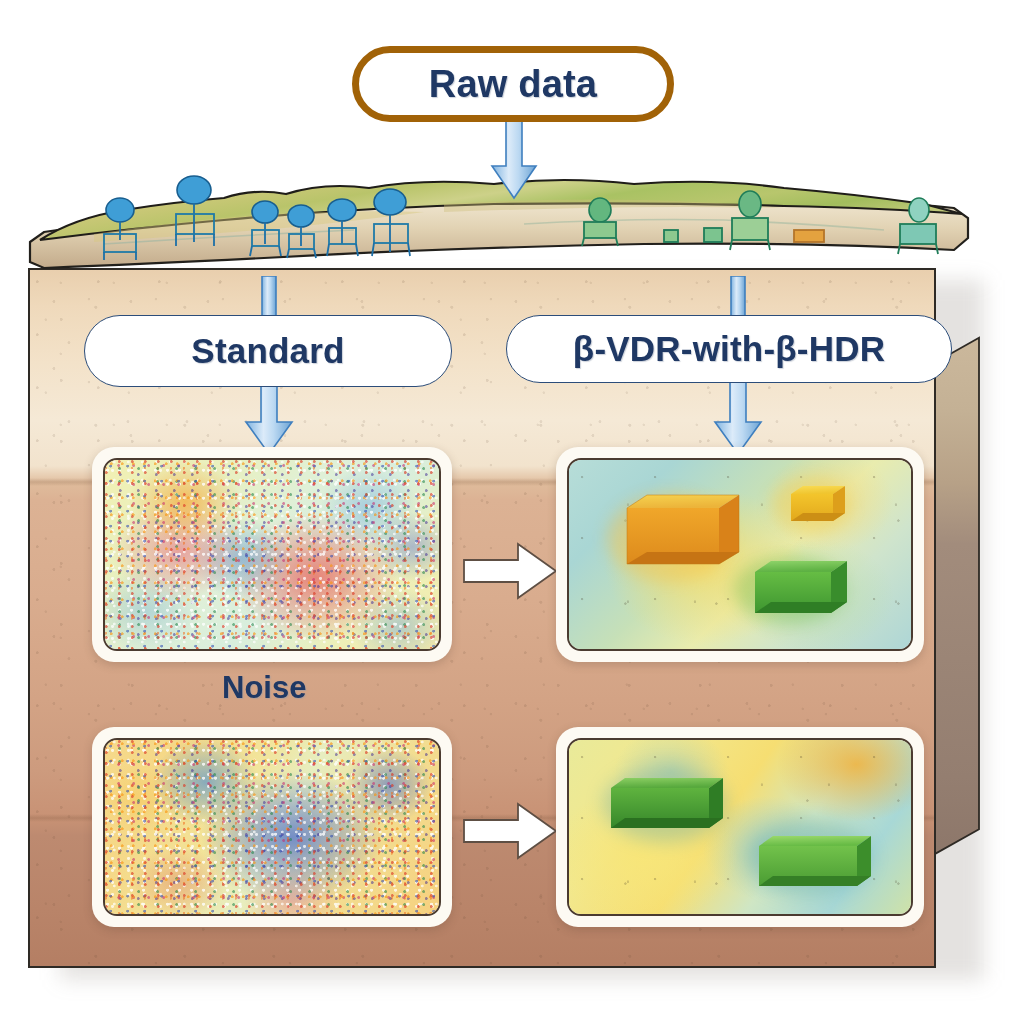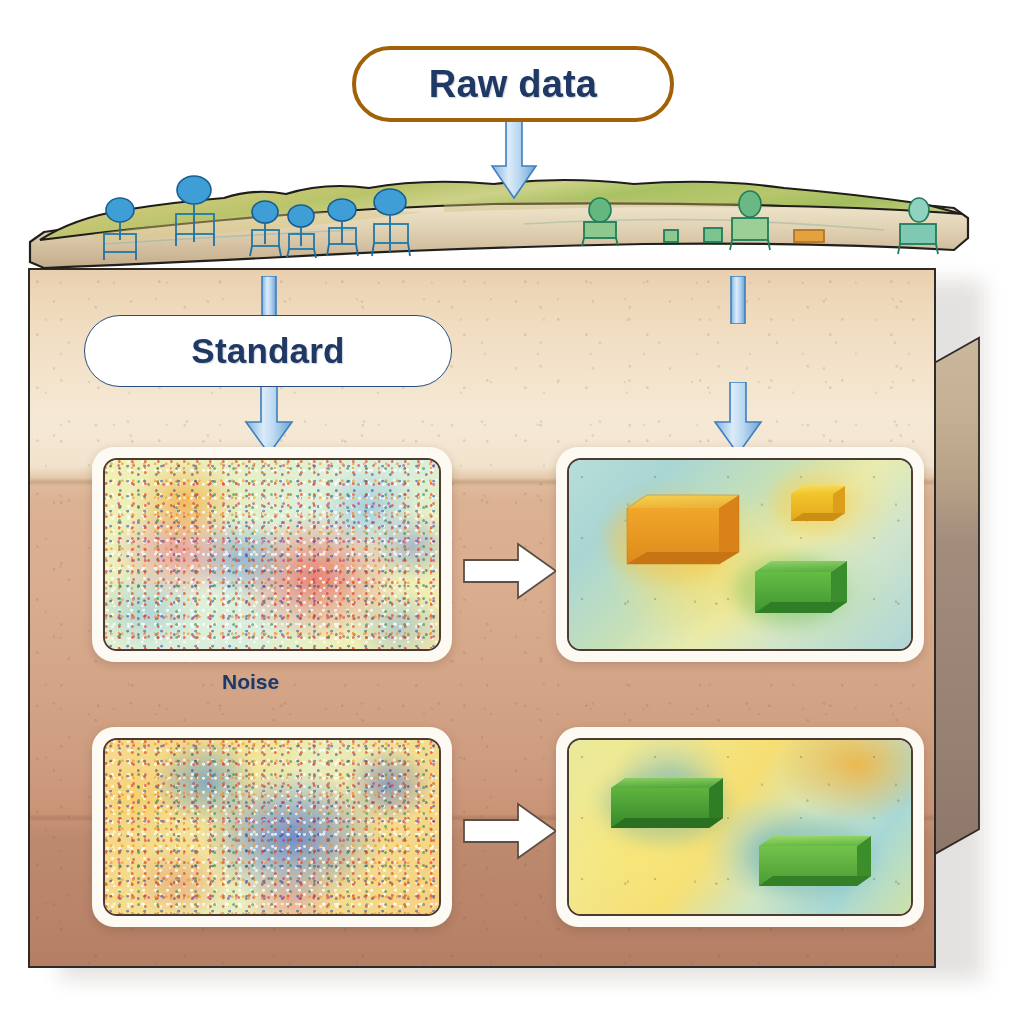--- a/index.html
+++ b/index.html
@@ -106,21 +106,21 @@
     height: 118px;
   }
 
   
   .pill {
     position: absolute;
     display: flex;
     align-items: center;
     justify-content: center;
     background: #ffffff;
-    border: 4px solid #a16207;
+    border: 7px solid #a16207;
     border-radius: 999px;
     color: #1f3864;
     font-weight: 700;
     box-sizing: border-box;
     text-shadow: 1px 1px 1px rgba(140,150,170,.45);
     letter-spacing: .2px;
   }
   #pill-raw {
     left: 352px; top: 46px;
     width: 322px; height: 76px;
@@ -242,21 +242,21 @@
       radial-gradient(circle at 88% 46%, rgba(70,60,40,.45) 0 1px, transparent 1.5px);
     background-size: 73px 61px, 91px 83px, 67px 97px;
   }
 
   
   .solid-block { position: absolute; }
 
   .caption {
     position: absolute;
     color: #1f3864;
-    font-size: 21px;
+    font-size: 31px;
     font-weight: 600;
     text-shadow: 1px 1px 1px rgba(150,155,170,.5);
     white-space: nowrap;
   }
   #caption-noise { left: 222px; top: 670px; }
   #caption-clear { left: 620px; top: 670px; }
 </style>
 </head>
 <body>
 
@@ -416,20 +416,23 @@
   </svg>
 
   <div class="pill" id="pill-raw">
     <span>Raw data</span>
   </div>
 
   <div class="pill" id="pill-standard">
     <span>Standard</span>
   </div>
 
+  <div class="pill" id="pill-method">
+    <span>β-VDR-with-β-HDR</span>
+  </div>
 
   <svg class="white-arrow" style="left:462px; top:540px;" width="96" height="62" viewBox="0 0 96 62">
     <polygon points="2,20 56,20 56,4 94,31 56,58 56,42 2,42" fill="#ffffff" stroke="#5e4f44" stroke-width="1.8"></polygon>
   </svg>
   <svg class="white-arrow" style="left:462px; top:800px;" width="96" height="62" viewBox="0 0 96 62">
     <polygon points="2,20 56,20 56,4 94,31 56,58 56,42 2,42" fill="#ffffff" stroke="#5e4f44" stroke-width="1.8"></polygon>
   </svg>
 
   <div class="panel" id="panel-noise-top">
     <div class="panel-inner">

